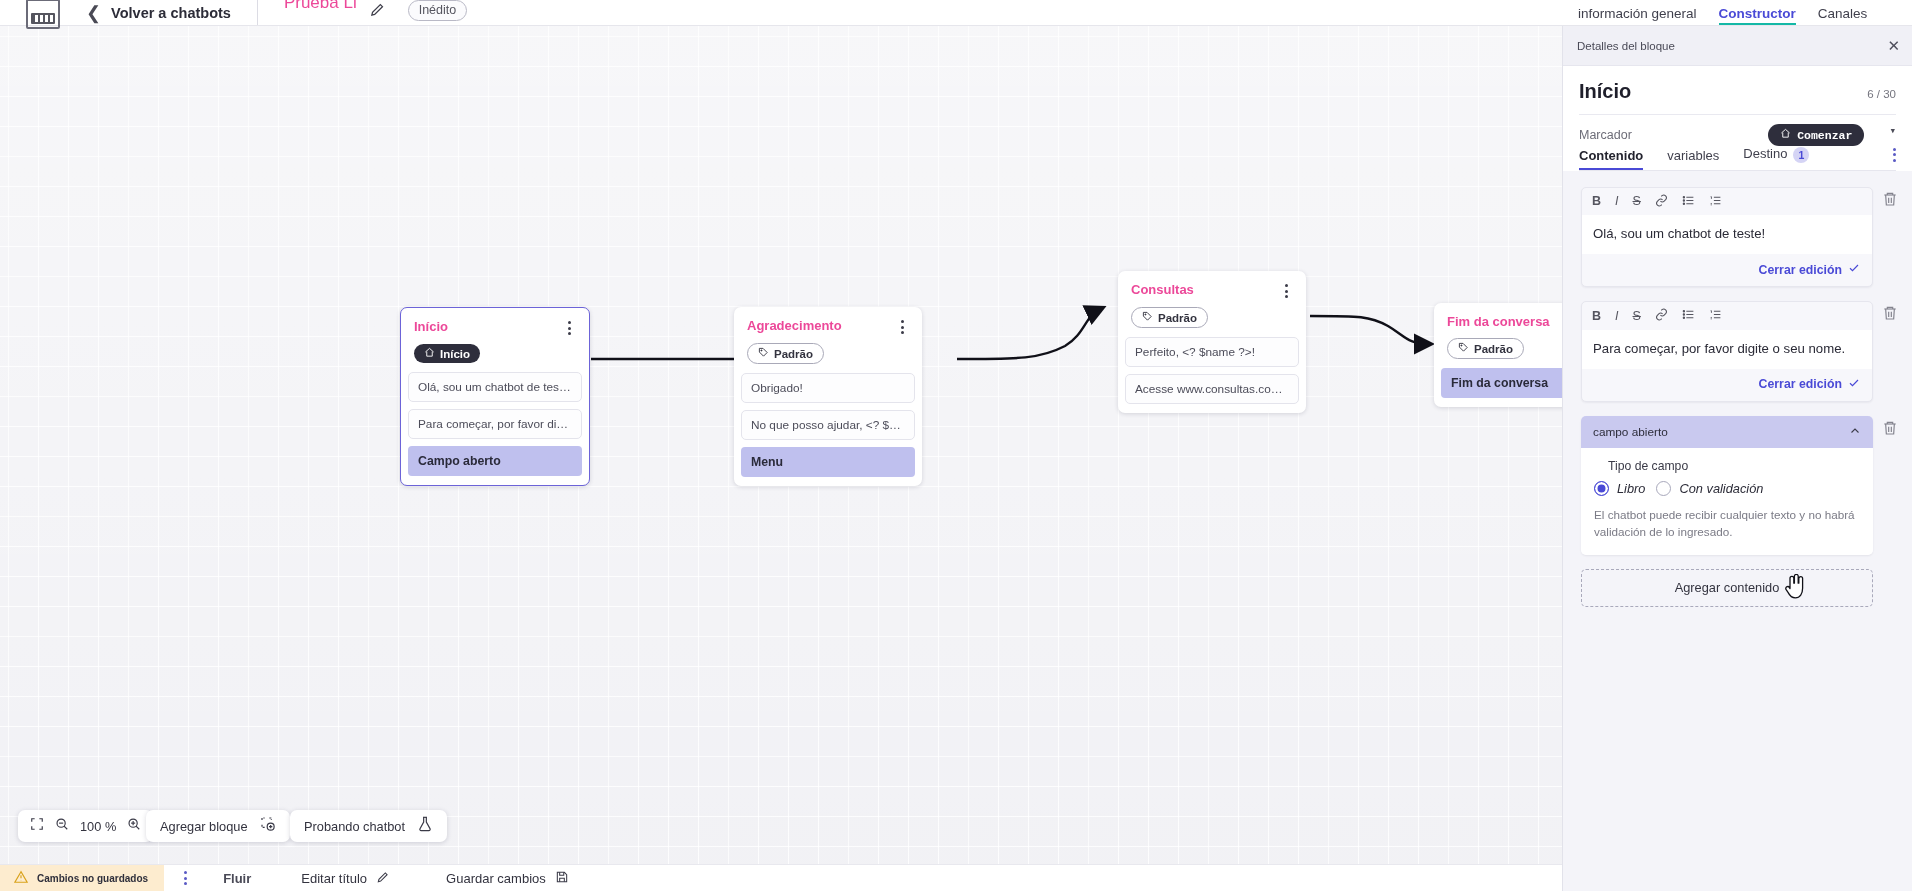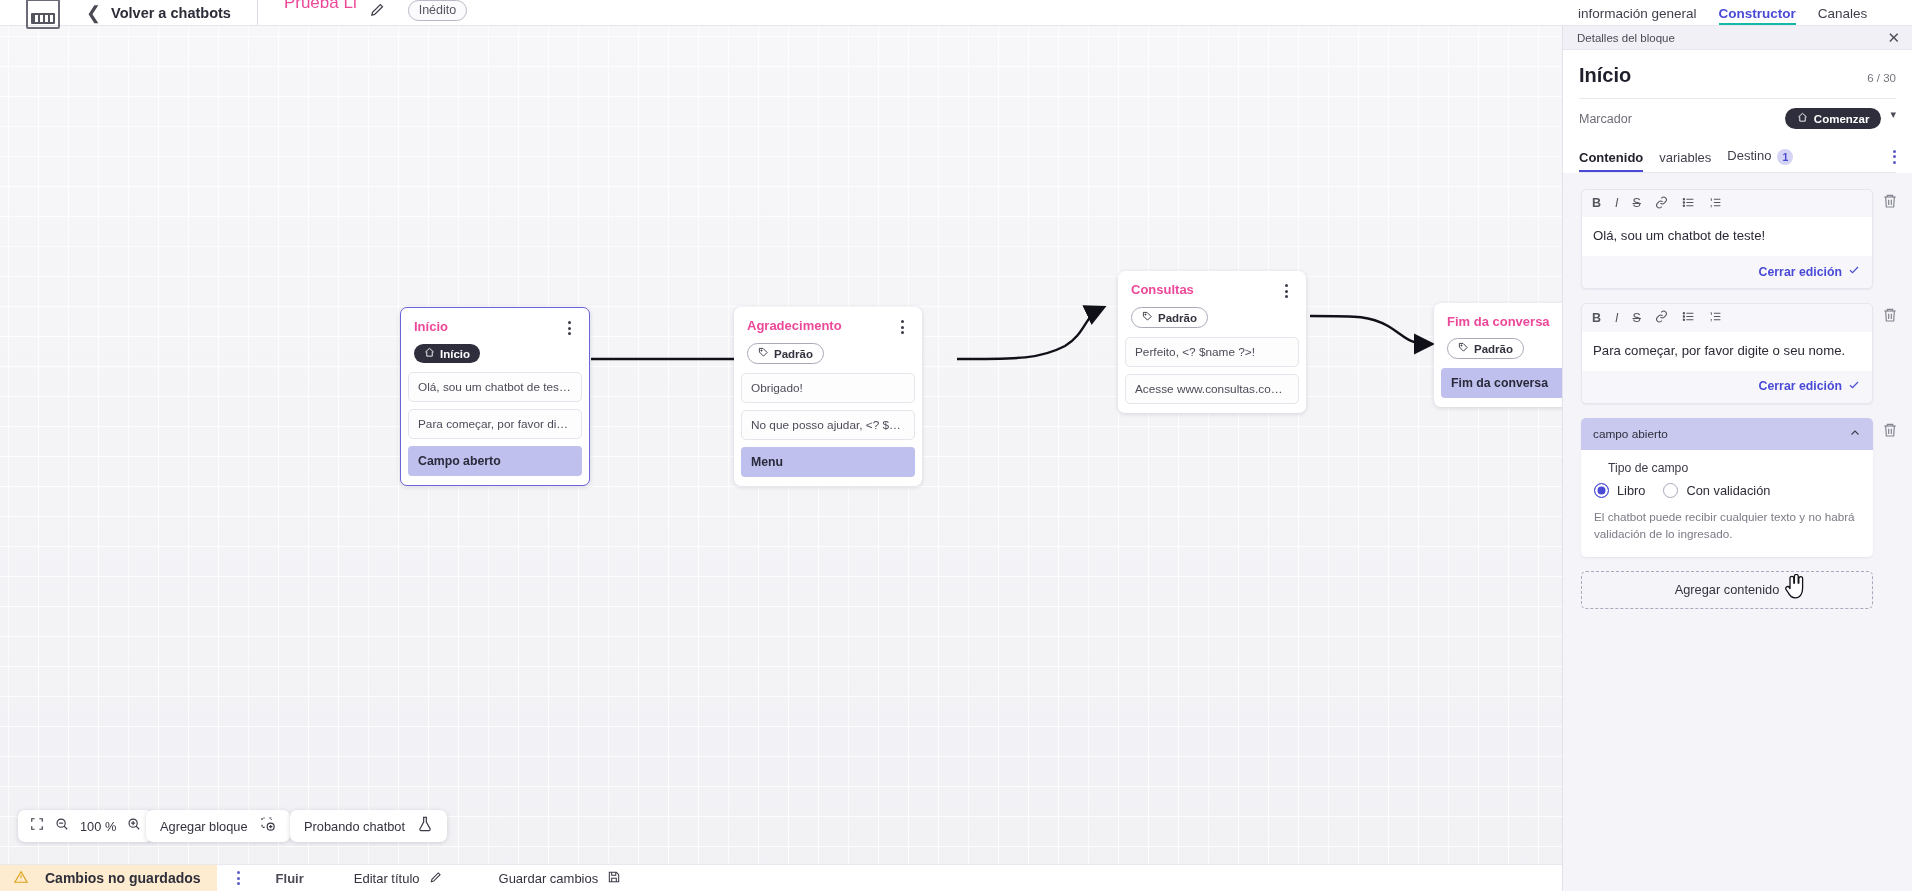--- a/index.html
+++ b/index.html
@@ -107,59 +107,59 @@
   .fbar-add .lbl { font-size: 12.8px; color: #33333f; }
   .fbar-test { left: 290px; bottom: 22px; padding: 0 14px; gap: 12px; }
   .fbar-test .lbl { font-size: 12.8px; color: #33333f; }
 
   
   .statusbar {
     position: absolute; left: 0; bottom: 0; width: 1562px; height: 27px;
     background: #ffffff; display: flex; align-items: center; border-top: 1px solid #e8e8ee; z-index: 8;
   }
   .unsaved {
-    background: #fdeccf; height: 27px; display: flex; align-items: center; gap: 17px;
-    padding: 0 16px 0 14px; font-size: 14px; color: #2f2f3b; font-weight: bold;
+    background: #fdeccf; height: 27px; display: flex; align-items: center; gap: 9px;
+    padding: 0 16px 0 14px; font-size: 10px; color: #2f2f3b; font-weight: bold;
   }
   .sb-kebab { margin-left: 20px; display:flex; flex-direction:column; gap:2.5px; }
   .sb-kebab i { width: 3px; height: 3px; border-radius:50%; background:#5a5ac4; display:block;}
   .sb-item { font-size: 13px; color: #33333f; display:flex; align-items:center; gap: 9px; cursor:pointer; }
   .sb-tab { margin-left: 30px; color: #4a4a57; font-weight: bold; position: relative; padding: 4px 6px; }
   .sb-tab::after { content:""; position:absolute; left:-13px; right:-13px; bottom:-6px; height:2px; background:#4a4ad6; }
   .sb-edit { margin-left: 44px; }
   .sb-save { margin-left: 56px; }
 
   
   .panel {
     position: absolute; right: 0; top: 26px; width: 350px; height: 865px;
     background: #f4f4f9; z-index: 9; border-left: 1px solid #e2e2ea;
     display: flex; flex-direction: column;
   }
   .panel-topbar {
-    height: 24px; background: #f0f0f6; display:flex; align-items:center;
+    height: 40px; background: #f0f0f6; display:flex; align-items:center;
     justify-content: space-between; padding: 0 12px 0 14px; border-bottom: 1px solid #e6e6ee;
   }
   .panel-topbar .ttl { font-size: 11.5px; color: #4a4a57; }
   .x-btn { font-size: 15px; color: #4f4f5c; line-height:1; cursor:pointer; }
 
   .panel-head { background:#ffffff; padding: 14px 16px 0 16px; }
   .ph-row { display:flex; align-items: baseline; justify-content: space-between; }
   .ph-title { font-size: 20px; font-weight: bold; color: #1f1f2b; }
   .ph-count { font-size: 11.5px; color: #75757f; }
   .ph-rule { height:1px; background:#e9e9f0; margin-top: 11px; }
   .ph-row2 { display:flex; align-items:center; justify-content: space-between; padding: 9px 0 0 0; }
   .ph-marcador { font-size: 12.5px; color: #6d6d78; }
-  .ph-right { display:flex; align-items:flex-start; gap: 9px; }
+  .ph-right { display:flex; align-items:flex-start; gap: 25px; font-family: Liberation Mono, monospace; }
   .pill-start {
     background: #2e2e3c; color:#fff; border-radius: 13px; font-size: 11.5px; font-weight: bold;
     padding: 4px 12px; display:flex; align-items:center; gap:6px;
   }
   .chev-d { color:#4c4c59; font-size: 11px; }
 
-  .ptabs { display:flex; align-items:flex-end; gap: 16px; margin-top: 19px; position: relative; }
+  .ptabs { display:flex; align-items:flex-end; gap: 24px; margin-top: 0; position: relative; }
   .ptab { font-size: 13px; color: #3f3f4c; padding-bottom: 7px; cursor:pointer; white-space:nowrap; }
   .ptab.active { font-weight: bold; color:#23232e; border-bottom: 2px solid #4a4ad6; padding-bottom: 5px; }
   .dst-badge { display:inline-flex; align-items:center; justify-content:center;
     width:16px; height:16px; border-radius:50%; background:#d5d4f5; color:#4a4ad6;
     font-size:10.5px; font-weight:bold; margin-left:6px; vertical-align:middle; }
   .ptabs .kebab2 { position:absolute; right: 0; bottom: 8px; display:flex; flex-direction:column; gap:2.5px; cursor:pointer;}
   .ptabs .kebab2 i { width:3px; height:3px; border-radius:50%; background:#5a5ac4; display:block;}
   .ptabs-rule { height:1px; background:#e6e6ee; }
 
   .panel-body { flex: 1; overflow: hidden; padding: 16px 14px 0 18px; }
@@ -175,21 +175,21 @@
   .efoot { padding: 8px 12px 9px; display:flex; justify-content:flex-end; }
   .efoot .lk { font-size: 12.3px; color:#4a4ad6; font-weight: bold; cursor:pointer; display:flex; align-items:center; gap:6px;}
 
   .trash { width: 16px; height: 16px; margin-top: 4px; cursor:pointer; flex:none;}
 
   .field-card { flex:1; border-radius: 5px; overflow:hidden; box-shadow: 0 1px 2px rgba(40,40,70,.08); }
   .fc-head { background:#c9c9ef; padding: 7px 12px; display:flex; align-items:center; justify-content:space-between; }
   .fc-head .t { font-size: 11.8px; color:#2d2d3b; }
   .fc-body { background:#ffffff; padding: 11px 13px 14px; }
   .fc-label { font-size: 12.2px; color:#3a3a47; margin-left: 14px; }
-  .radios { display:flex; align-items:center; gap: 18px; margin-top: 8px; }
+  .radios { display:flex; align-items:center; gap: 11px; margin-top: 8px; font-style: italic; }
   .radio { display:flex; align-items:center; gap: 8px; cursor:pointer; }
   .rdot { width: 15px; height: 15px; border-radius:50%; border: 1.5px solid #a8a8bb; background:#fff; display:flex; align-items:center; justify-content:center;}
   .rdot.on { border-color:#4a4ad6; background:#4a4ad6; box-shadow: inset 0 0 0 2.5px #ffffff; }
   .rtxt { font-size: 12.8px; color:#2c2c38; }
   .fc-hint { font-size: 11.7px; color:#7b7b86; line-height: 1.45; margin-top: 11px; }
 
   .add-content {
     margin: 10px 0 0 0; height: 38px; border: 1px dashed #a9a9bb; border-radius: 5px;
     display:flex; align-items:center; justify-content:center; font-size: 12.8px; color:#33333f;
     background: transparent; cursor:pointer;

